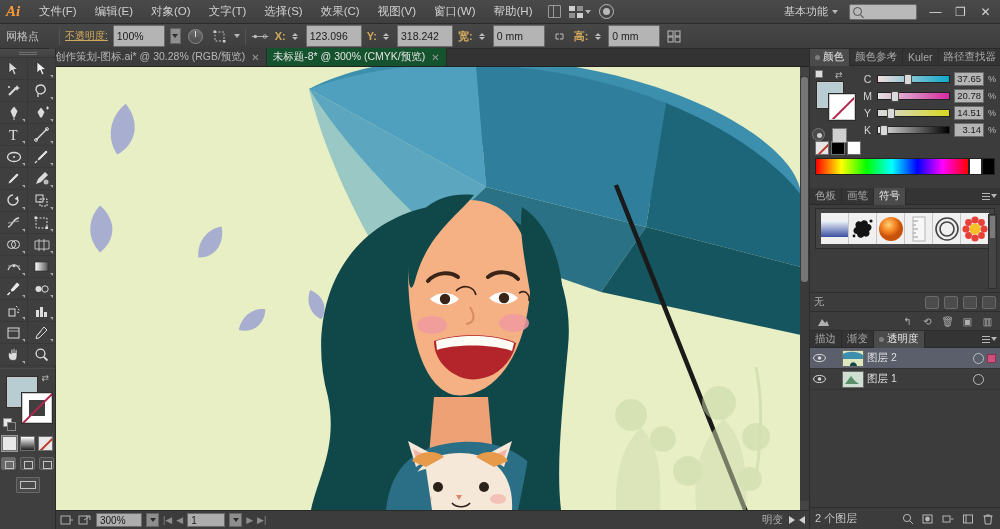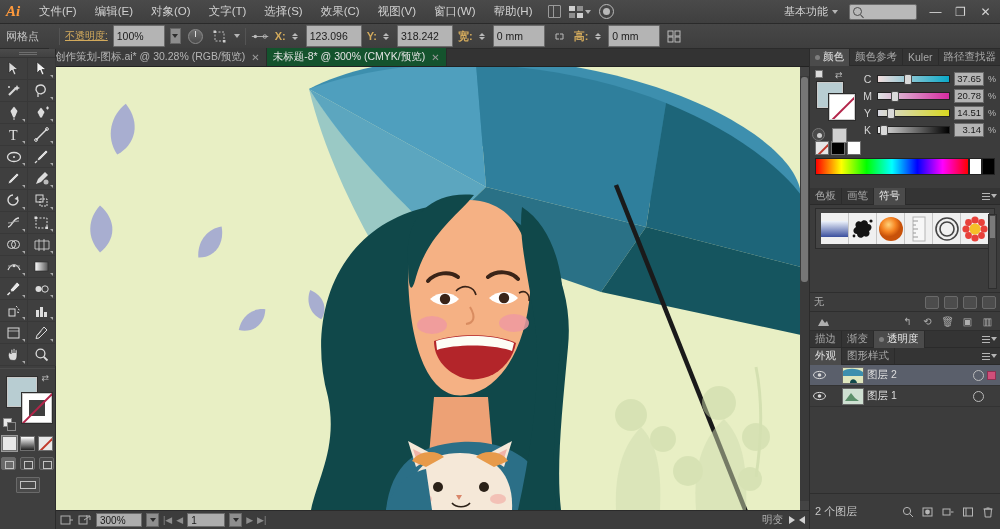--- a/index.html
+++ b/index.html
@@ -220,21 +220,21 @@
   .sym-ic{width:14px;height:13px;border:1px solid #6a6a6a;background:#4c4c4c;border-radius:2px;}
 
   .layerrow{display:flex;align-items:center;height:21px;border-bottom:1px solid #333;padding-left:2px;}
   .layerrow.sel{background:#5a5f6b;}
   .eye{width:15px;height:15px;display:flex;align-items:center;justify-content:center;}
   .lockcol{width:15px;}
   .thumb-art{width:22px;height:17px;border:1px solid #6a6a6a;margin-right:3px;overflow:hidden;position:relative;background:#dfe7be;}
   .lname{color:#ddd;font-size:10.5px;flex:1;}
   .ltarget{width:11px;height:11px;border-radius:50%;border:1.5px solid #bbb;margin-right:3px;}
   .lsel{width:9px;height:9px;background:#cf4f7a;border:1px solid #8e3052;margin-right:4px;}
-  .layers-foot{position:absolute;left:0;bottom:0;width:100%;height:36px;display:flex;align-items:center;
+  .layers-foot{position:absolute;left:0;bottom:0;width:100%;height:22px;display:flex;align-items:center;
     gap:6px;padding:0 5px;border-top:1px solid #2e2e2e;background:#3c3c3c;}
   .lf-ic{width:14px;height:13px;display:flex;align-items:center;justify-content:center;color:#b6b6b6;font-size:10px;}
   .gradbar{display:flex;align-items:center;height:20px;padding:0 5px;gap:5px;border-top:1px solid #2e2e2e;border-bottom:1px solid #2e2e2e;}
   .gb-ic{width:15px;height:14px;color:#b0b0b0;display:flex;align-items:center;justify-content:center;font-size:10px;}
 </style>
 </head>
 <body>
 
 <div id="app">
 
@@ -875,28 +875,20 @@
       <div class="ptab active">
         <span class="dot"></span>
         <span>透明度</span>
       </div>
       <div class="pmenu">
           <span class="bars"></span>
           <span class="caret"></span>
         </div>
     </div>
 
-    <div class="ptabs">
-      <div class="ptab active">外观</div>
-      <div class="ptab">图形样式</div>
-      <div class="pmenu">
-          <span class="bars"></span>
-          <span class="caret"></span>
-        </div>
-    </div>
 
 
     <div style="position:relative;height:78px;background:#3c3c3c;">
       <div class="layerrow sel">
         <span class="eye">
           <svg width="13" height="10" viewBox="0 0 13 10">
               <ellipse cx="6.5" cy="5" rx="6" ry="3.6" fill="none" stroke="#d8d8d8"></ellipse>
               <circle cx="6.5" cy="5" r="1.8" fill="#d8d8d8"></circle>
             </svg>
         </span>

